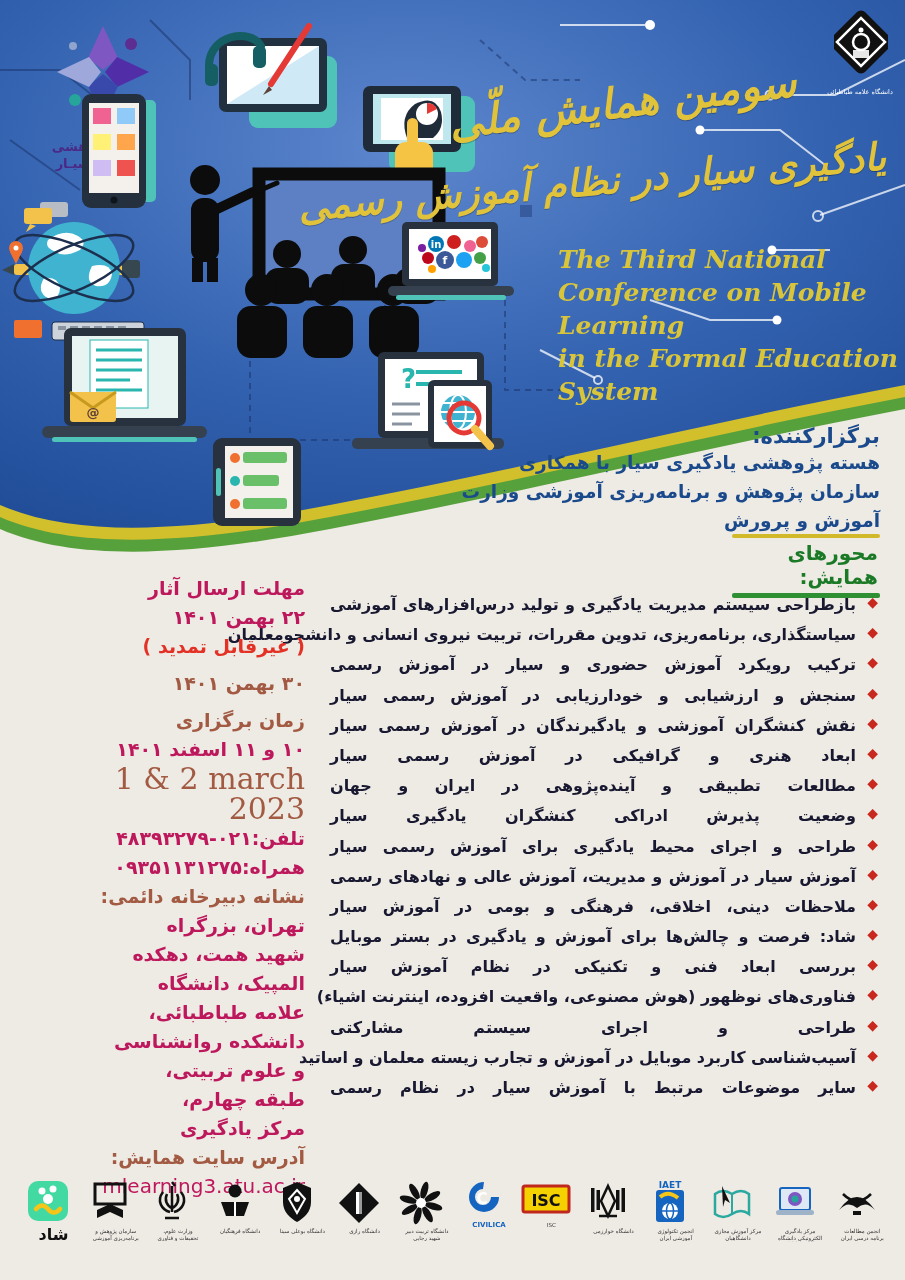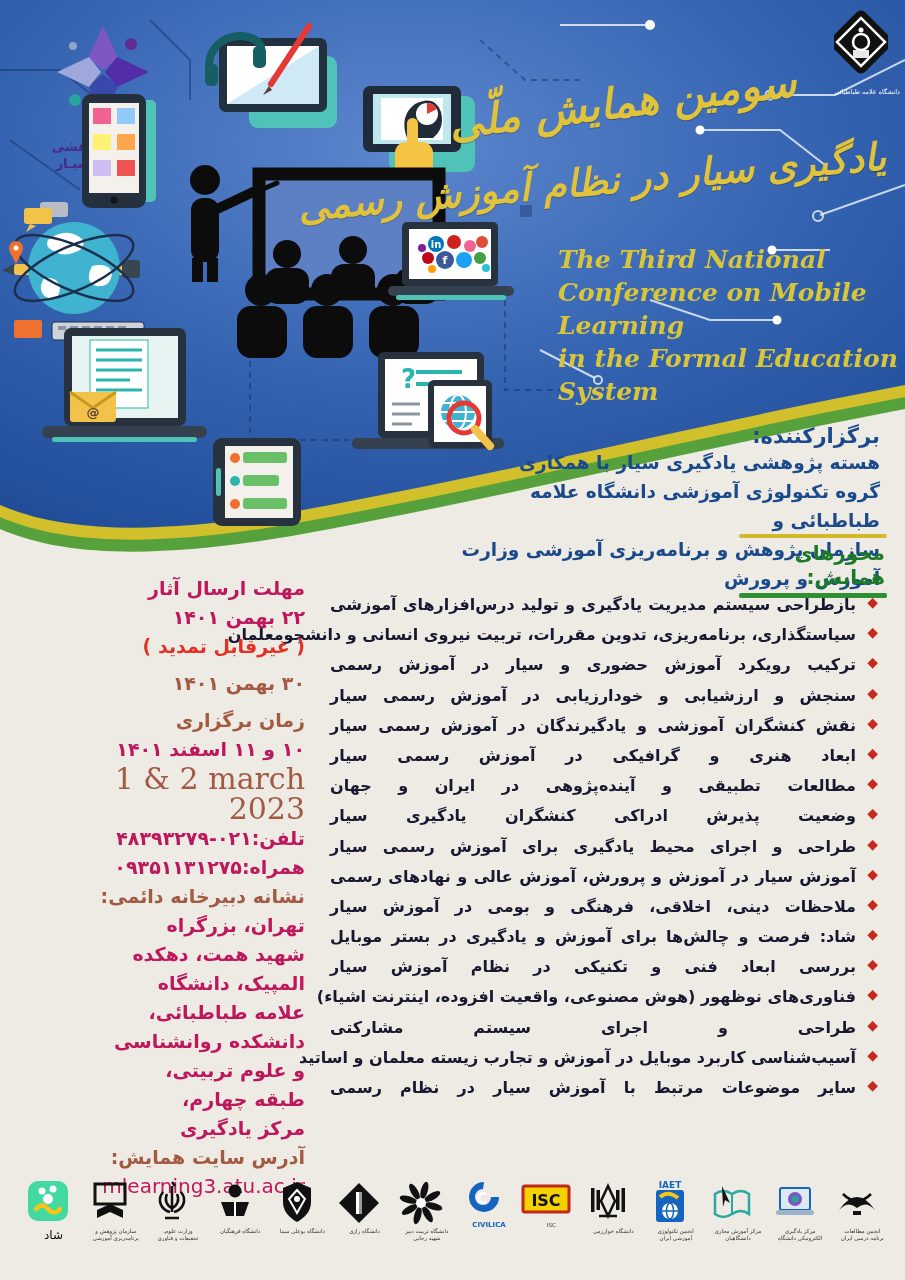--- a/index.html
+++ b/index.html
@@ -12,29 +12,29 @@
 
   .title-fa{color:#e0c33a;font-weight:bold;text-align:right;direction:rtl;
             text-shadow:0 1px 0 rgba(0,0,0,.25);}
   .title-fa1{top:78px;right:108px;font-size:42px;transform:rotate(-7deg);font-style:italic;}
   .title-fa2{top:160px;right:18px;font-size:38px;transform:rotate(-5deg);font-style:italic;white-space:nowrap;}
   .title-en{top:243px;left:513px;color:#d9c53a;font-family:"DejaVu Serif",serif;
             font-style:italic;font-weight:bold;font-size:25px;line-height:33px;margin-left:45px;}
 
   .rc-logo-text{top:138px;left:40px;color:#4a2a86;font-weight:bold;font-size:13px;
                 line-height:17px;text-align:center;direction:rtl;width:120px;}
-  .atu-caption{top:88px;left:820px;width:80px;color:#fff;font-size:6.5px;text-align:right;direction:rtl;}
+  .atu-caption{top:88px;left:820px;width:80px;color:#fff;font-size:6.5px;text-align:center;direction:rtl;}
 
   
   .organizer{top:424px;right:25px;width:430px;direction:rtl;text-align:right;color:#1a4a8c;}
   .organizer .org-label{font-size:21px;font-weight:bold;}
   .organizer .org-line{font-size:18.5px;font-weight:bold;line-height:29px;}
 
   
-  .topics-head{top:534px;right:18px;width:148px;}
+  .topics-head{top:534px;right:25px;width:148px;}
   .topics-head .rule-y{height:4px;background:#d2b92a;border-radius:2px;}
   .topics-head .head-txt{color:#1b7a26;font-weight:bold;font-size:20px;direction:rtl;
                          text-align:right;padding:3px 2px 4px;}
   .topics-head .rule-g{height:5px;background:#2f8f33;border-radius:2px;}
 
   .topics-list{top:591px;right:25px;left:330px;margin:0;padding:0;list-style:none;direction:rtl;}
   .topics-list li{position:relative;height:30.2px;padding-right:24px;}
   .topics-list .dmd{position:absolute;right:2px;top:3px;color:#c8281e;font-size:14px;}
   .topics-list .t-txt{display:block;font-size:16px;font-weight:bold;color:#181830;
                       text-align:justify;text-align-last:justify;line-height:28px;white-space:nowrap;}
@@ -46,21 +46,21 @@
   .sb-gap{height:8px;}
   .march{font-family:"DejaVu Serif",serif;font-size:30px;color:#a25a42;direction:ltr;
          font-weight:normal;line-height:30px;}
   .url{direction:ltr;font-size:20px;font-weight:normal;line-height:28px;}
 
   
   .footer{top:1180px;left:18px;right:18px;display:flex;justify-content:space-between;align-items:flex-start;}
   .logo-cell{width:60px;display:flex;flex-direction:column;align-items:center;}
   .logo-cap{font-size:5.5px;line-height:6.5px;color:#333;text-align:center;direction:rtl;margin-top:2px;
             max-height:14px;overflow:hidden;padding-left:11px;}
-  .logo-cap.big{font-size:12px;line-height:14px;font-weight:normal;color:#111;}
+  .logo-cap.big{font-size:16px;line-height:14px;font-weight:bold;color:#111;}
   .logo-cap.lat{direction:ltr;font-size:7px;font-weight:bold;color:#1565c0;}
 </style>
 </head>
 <body>
 
 <div class="poster">
 
   <svg class="hero-svg" width="905" height="580" viewBox="0 0 905 580">
     <defs>
       <radialGradient id="heroGrad" cx="45%" cy="28%" r="85%">
@@ -308,21 +308,20 @@
   <div class="abs title-fa title-fa2">یادگیری سیار در نظام آموزش رسمی</div>
   <div class="abs title-en">
     <div>The Third National</div>
     <div>Conference on Mobile Learning</div>
     <div>in the Formal Education System</div>
   </div>
 
   <div class="abs organizer">
     <div class="org-label">برگزارکننده:</div>
     <div class="org-line">هسته پژوهشی یادگیری سیار با همکاری</div>
-    <div class="org-line">گروه تکنولوژی آموزشی دانشگاه علامه طباطبائی و</div>
     <div class="org-line">سازمان پژوهش و برنامه‌ریزی آموزشی وزارت آموزش و پرورش</div>
   </div>
 
   <div class="abs topics-head">
     <div class="rule-y"></div>
     <div class="head-txt">محورهای همایش:</div>
     <div class="rule-g"></div>
   </div>
 
   <ul class="abs topics-list">
@@ -357,21 +356,21 @@
     <li>
         <span class="dmd">◆</span>
         <span class="t-txt">وضعیت پذیرش ادراکی کنشگران یادگیری سیار</span>
       </li>
     <li>
         <span class="dmd">◆</span>
         <span class="t-txt">طراحی و اجرای محیط یادگیری برای آموزش رسمی سیار</span>
       </li>
     <li>
         <span class="dmd">◆</span>
-        <span class="t-txt">آموزش سیار در آموزش و پرورش، آموزش عالی و نهادهای رسمی</span>
+        <span class="t-txt">آموزش سیار در آموزش و مدیریت، آموزش عالی و نهادهای رسمی</span>
       </li>
     <li>
         <span class="dmd">◆</span>
         <span class="t-txt">ملاحظات دینی، اخلاقی، فرهنگی و بومی در آموزش سیار</span>
       </li>
     <li>
         <span class="dmd">◆</span>
         <span class="t-txt">شاد: فرصت و چالش‌ها برای آموزش و یادگیری در بستر موبایل</span>
       </li>
     <li>

